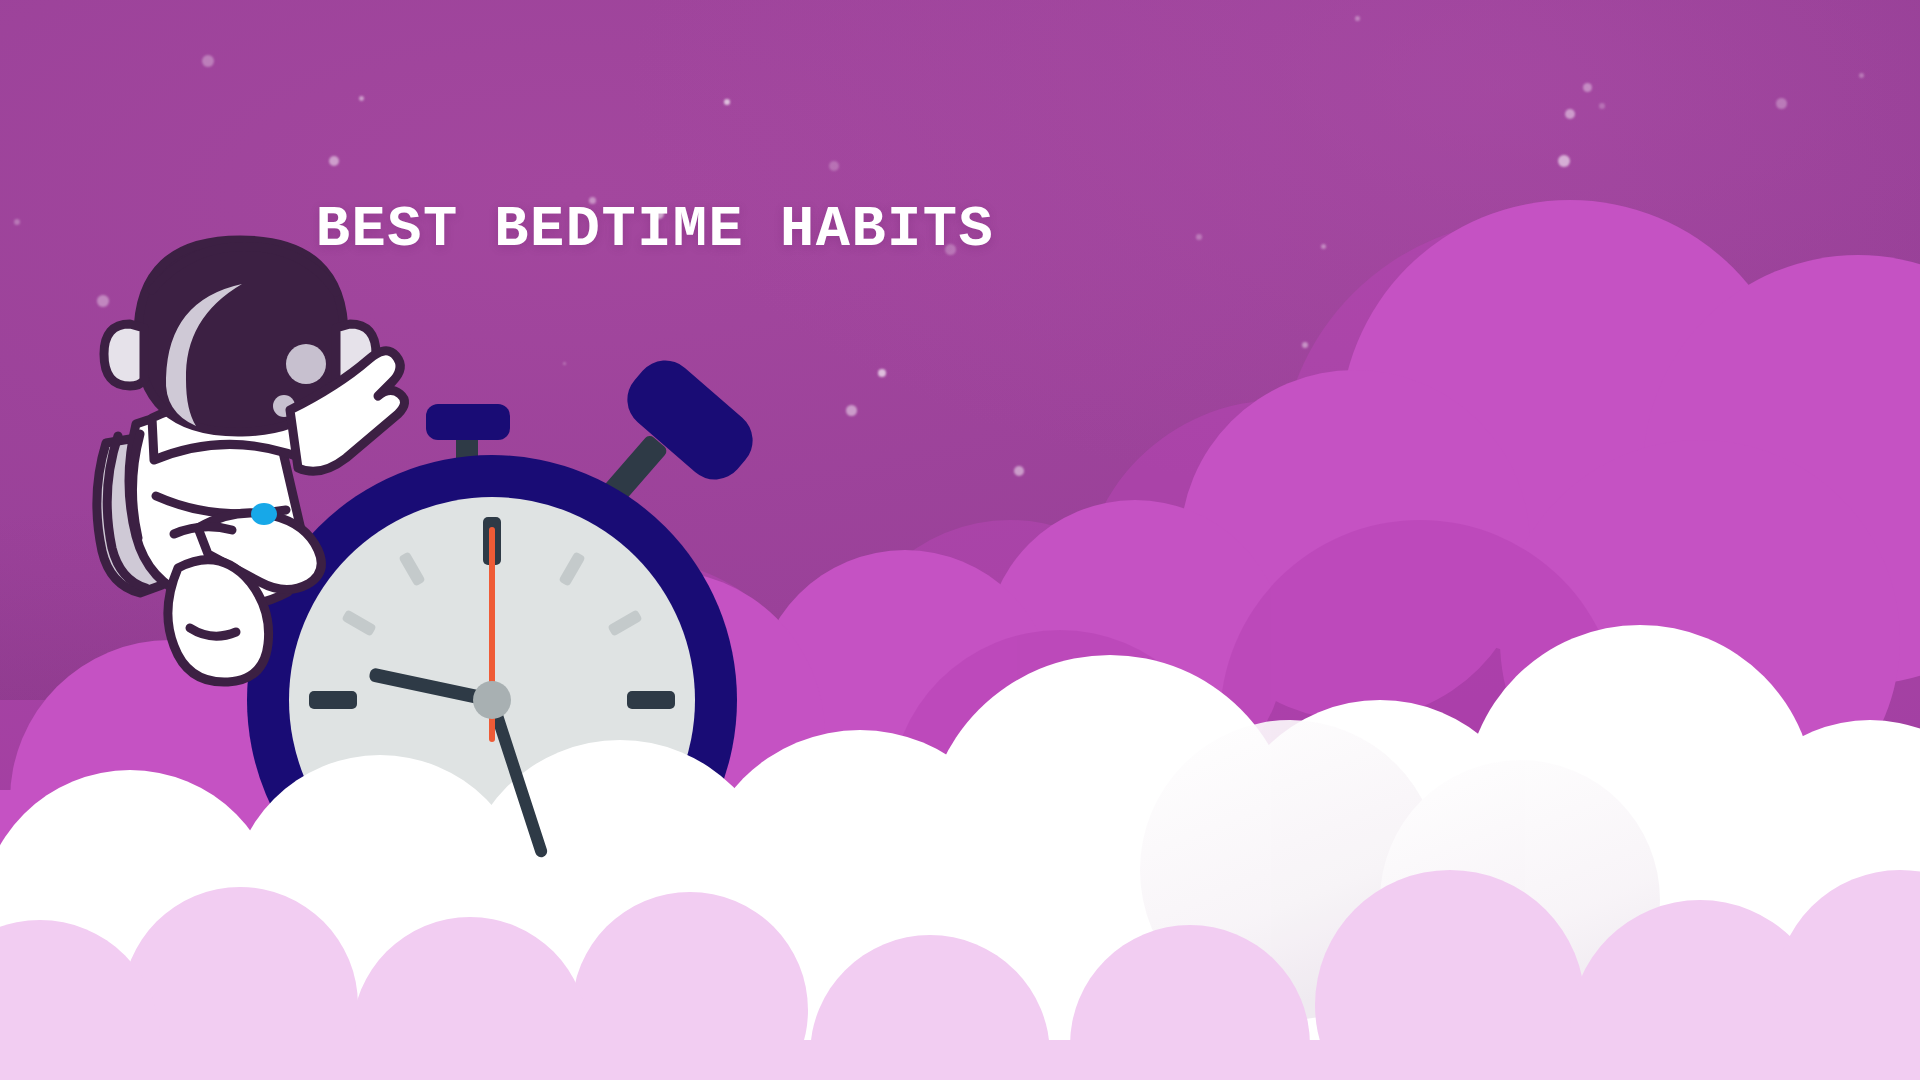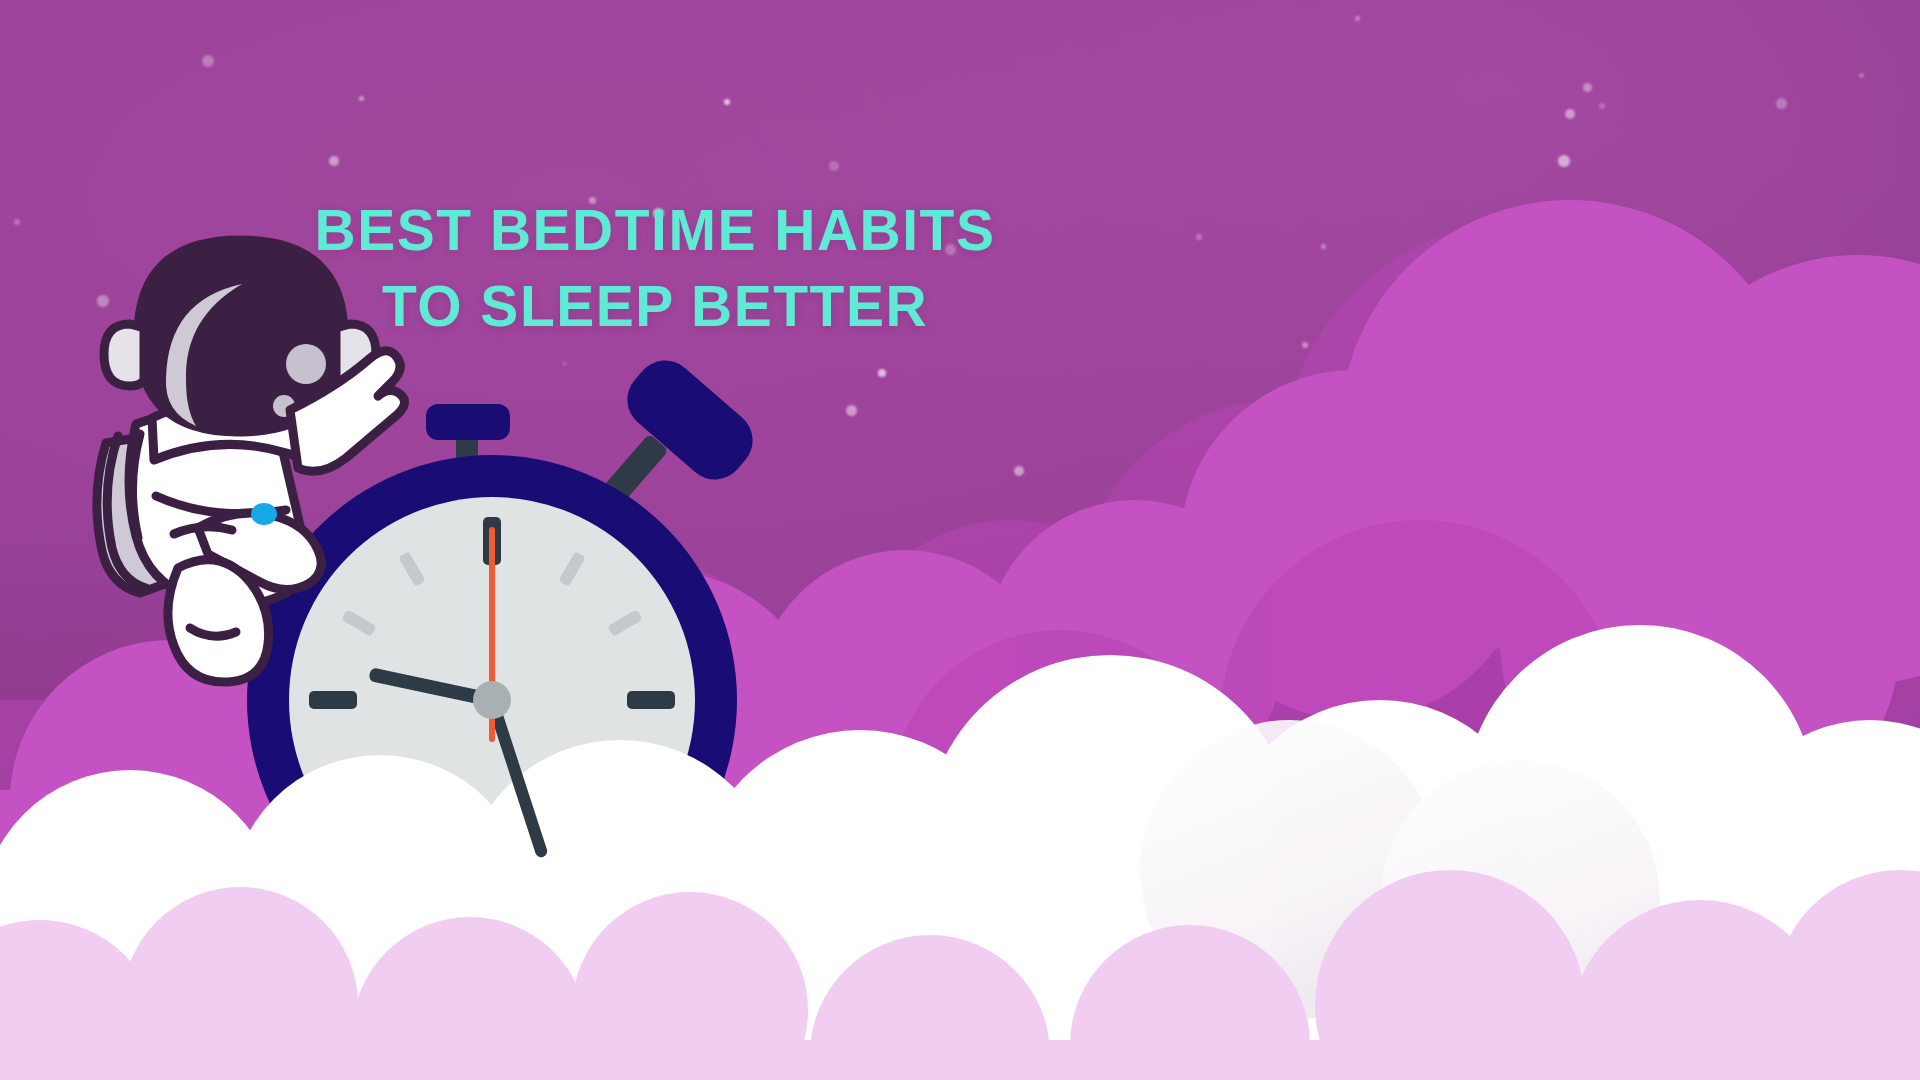--- a/index.html
+++ b/index.html
@@ -35,22 +35,22 @@
     background:#ffffff;
     filter:blur(1.1px);
   }
 
   
   #title {
     position:absolute;
     left:0; top:192px;
     width:1310px;
     text-align:center;
-    color:#5eead4;
-    font-family:Liberation Sans, sans-serif;
+    color:#ffffff;
+    font-family:Liberation Mono, monospace;
     font-weight:700;
     font-size:57px;
     line-height:76px;
     letter-spacing:1.5px;
     text-transform:uppercase;
     text-shadow:0 2px 10px rgba(90,25,90,.22);
   }
   #title .tl { display:block; white-space:nowrap; }
 
   
@@ -300,16 +300,15 @@
       <circle cx="690" cy="1010" r="118"></circle>
       <circle cx="470" cy="1035" r="118"></circle>
       <circle cx="240" cy="1005" r="118"></circle>
       <circle cx="40" cy="1040" r="120"></circle>
       <rect x="0" y="1040" width="1920" height="60"></rect>
     </g>
   </svg>
 
   <div id="title">
     <span class="tl">BEST BEDTIME HABITS</span>
-    <span class="tl">TO SLEEP BETTER</span>
   </div>
 
 </div>
 
 </body></html>

